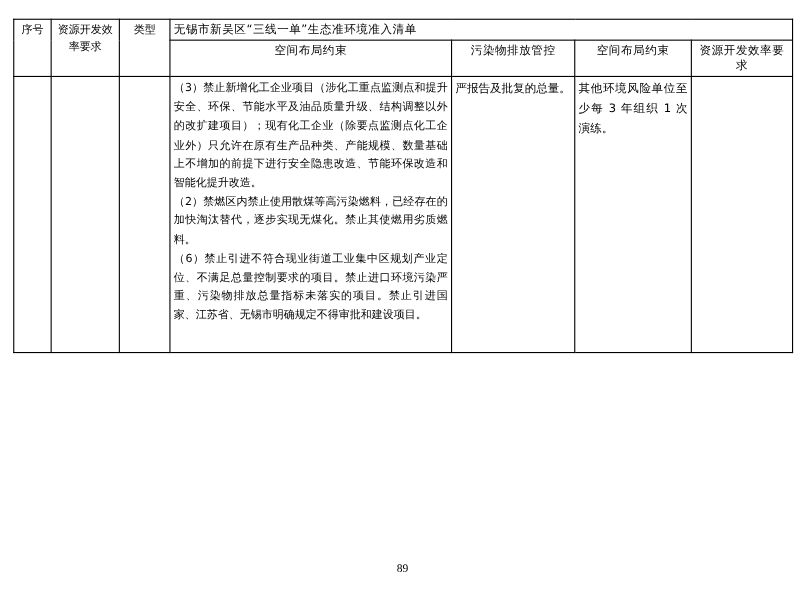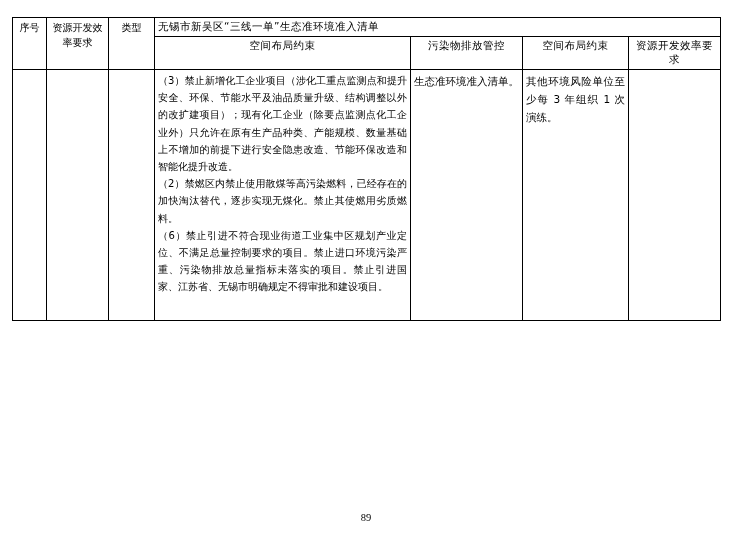--- a/index.html
+++ b/index.html
@@ -124,21 +124,21 @@
       </tr>
       <tr>
         <td class="blank"></td>
         <td class="blank"></td>
         <td class="blank"></td>
         <td class="body-cell">
           <p>（3）禁止新增化工企业项目（涉化工重点监测点和提升安全、环保、节能水平及油品质量升级、结构调整以外的改扩建项目）；现有化工企业（除要点监测点化工企业外）只允许在原有生产品种类、产能规模、数量基础上不增加的前提下进行安全隐患改造、节能环保改造和智能化提升改造。</p>
           <p>（2）禁燃区内禁止使用散煤等高污染燃料，已经存在的加快淘汰替代，逐步实现无煤化。禁止其使燃用劣质燃料。</p>
           <p>（6）禁止引进不符合现业街道工业集中区规划产业定位、不满足总量控制要求的项目。禁止进口环境污染严重、污染物排放总量指标未落实的项目。禁止引进国家、江苏省、无锡市明确规定不得审批和建设项目。</p>
         </td>
-        <td class="narrow-text">生态准环境准入清单。</td>
+        <td class="narrow-text">严报告及批复的总量。</td>
         <td class="narrow-text">其他环境风险单位至少每 3 年组织 1 次演练。</td>
         <td class="narrow-text"></td>
       </tr>
     </tbody>
   </table>
 
   <div class="page-number">89</div>
 
 </div>
 

